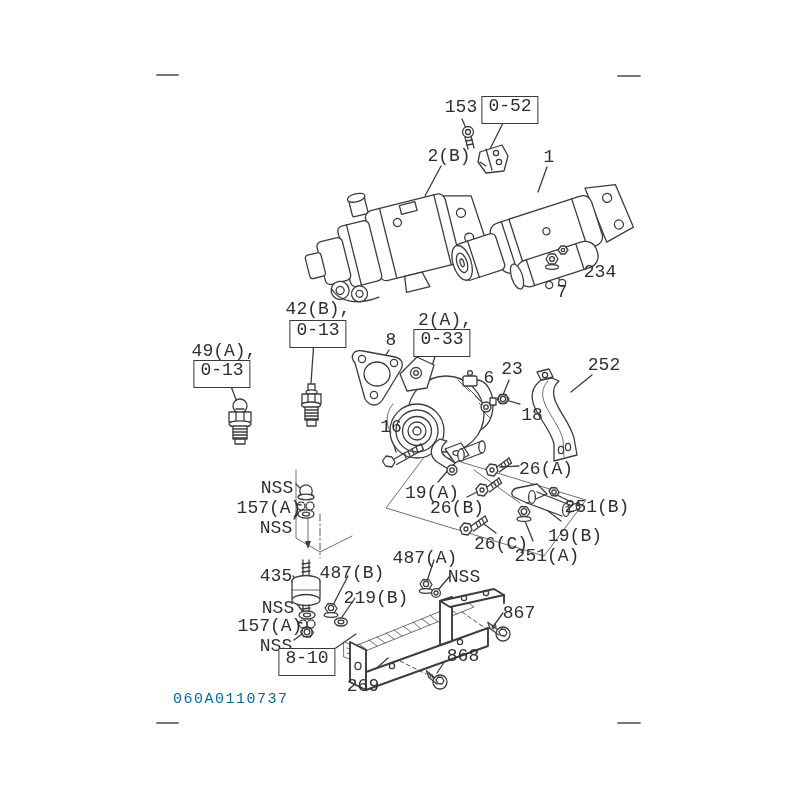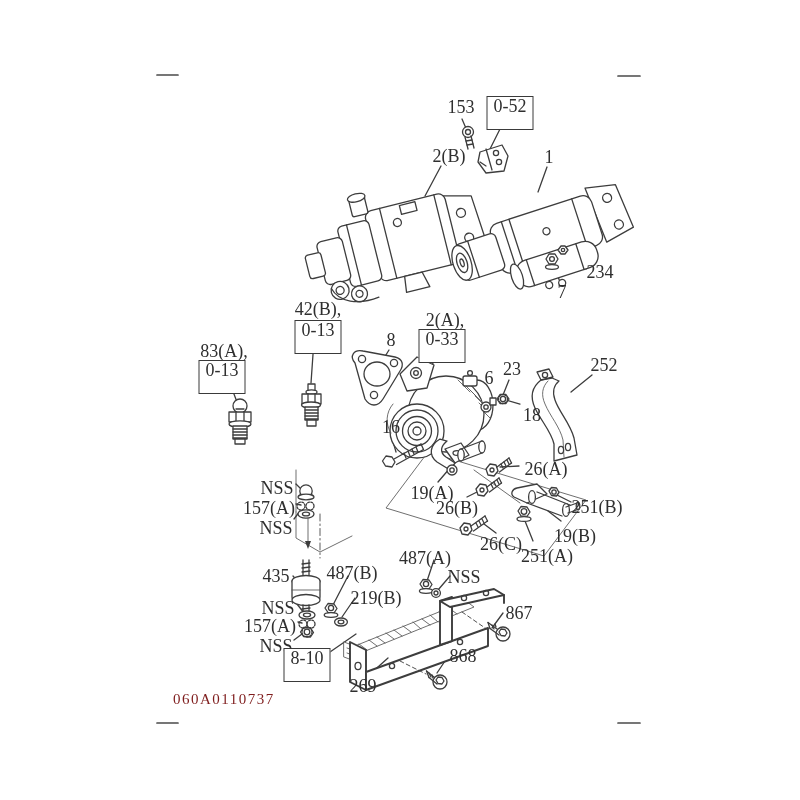--- a/index.html
+++ b/index.html
@@ -1,36 +1,36 @@
 <!DOCTYPE html>
 <html><head>
 <meta charset="utf-8">
 <style>
   html,body { margin:0; padding:0; background:#ffffff; }
   .stage {
     position:relative; width:800px; height:800px; background:#ffffff; overflow:hidden;
-    font-family:Liberation Serif, serif;
+    font-family:Liberation Mono, monospace;
   }
   svg.art { position:absolute; left:0; top:0; }
   #art * { stroke:#3d3d3d; stroke-width:1.3; fill:none; stroke-linecap:round; stroke-linejoin:round; }
   #art .fw   { fill:#ffffff; }
   #art .thin { stroke-width:0.85; stroke:#555555; }
   #art .ldr  { stroke-width:1.1; }
   #art .bold { stroke-width:1.9; }
   #art .dd   { stroke-dasharray:7 3 1.5 3; stroke-width:0.85; }
   #art .dash { stroke-dasharray:4 3; stroke-width:0.9; }
   #art .star { stroke-dasharray:1.8 1.4; }
   #art .solid{ fill:#3d3d3d; stroke:none; }
   #art .reg  { stroke:#4a4a4a; stroke-width:1.7; }
   .lbl {
     position:absolute; transform:translateX(-50%); white-space:nowrap;
     font-size:18px; line-height:1.05; color:#2f2f2f;
   }
-  .lbl.box { border:1.7px solid #3a3a3a; padding:0 6px 13px; background:#ffffff; }
-  .lbl.code { transform:none; font-size:15px; letter-spacing:1.5px; color:#7f1d1d; }
+  .lbl.box { border:1.7px solid #3a3a3a; padding:0 6px 7px; background:#ffffff; }
+  .lbl.code { transform:none; font-size:15px; letter-spacing:1.5px; color:#0369a1; }
 </style>
 </head>
 <body>
 
 <div class="stage">
 
   <svg id="art" class="art" width="800" height="800" viewBox="0 0 800 800">
 
     <g>
       <line class="reg" x1="157" y1="75" x2="178" y2="75"></line>
@@ -413,21 +413,21 @@
   </svg>
 
   <div class="lbl" style="left:461px; top:98px">153</div>
   <div class="lbl box" style="left:510px; top:96px">0-52</div>
   <div class="lbl" style="left:449px; top:147px">2(B)</div>
   <div class="lbl" style="left:549px; top:148px">1</div>
   <div class="lbl" style="left:600px; top:263px">234</div>
   <div class="lbl" style="left:562px; top:283px">7</div>
   <div class="lbl" style="left:318px; top:300px">42(B),</div>
   <div class="lbl box" style="left:318px; top:320px">0-13</div>
-  <div class="lbl" style="left:224px; top:342px">83(A),</div>
+  <div class="lbl" style="left:224px; top:342px">49(A),</div>
   <div class="lbl box" style="left:222px; top:360px">0-13</div>
   <div class="lbl" style="left:391px; top:331px">8</div>
   <div class="lbl" style="left:445px; top:311px">2(A),</div>
   <div class="lbl box" style="left:442px; top:329px">0-33</div>
   <div class="lbl" style="left:489px; top:369px">6</div>
   <div class="lbl" style="left:512px; top:360px">23</div>
   <div class="lbl" style="left:532px; top:406px">18</div>
   <div class="lbl" style="left:604px; top:356px">252</div>
   <div class="lbl" style="left:391px; top:418px">16</div>
   <div class="lbl" style="left:546px; top:460px">26(A)</div>

